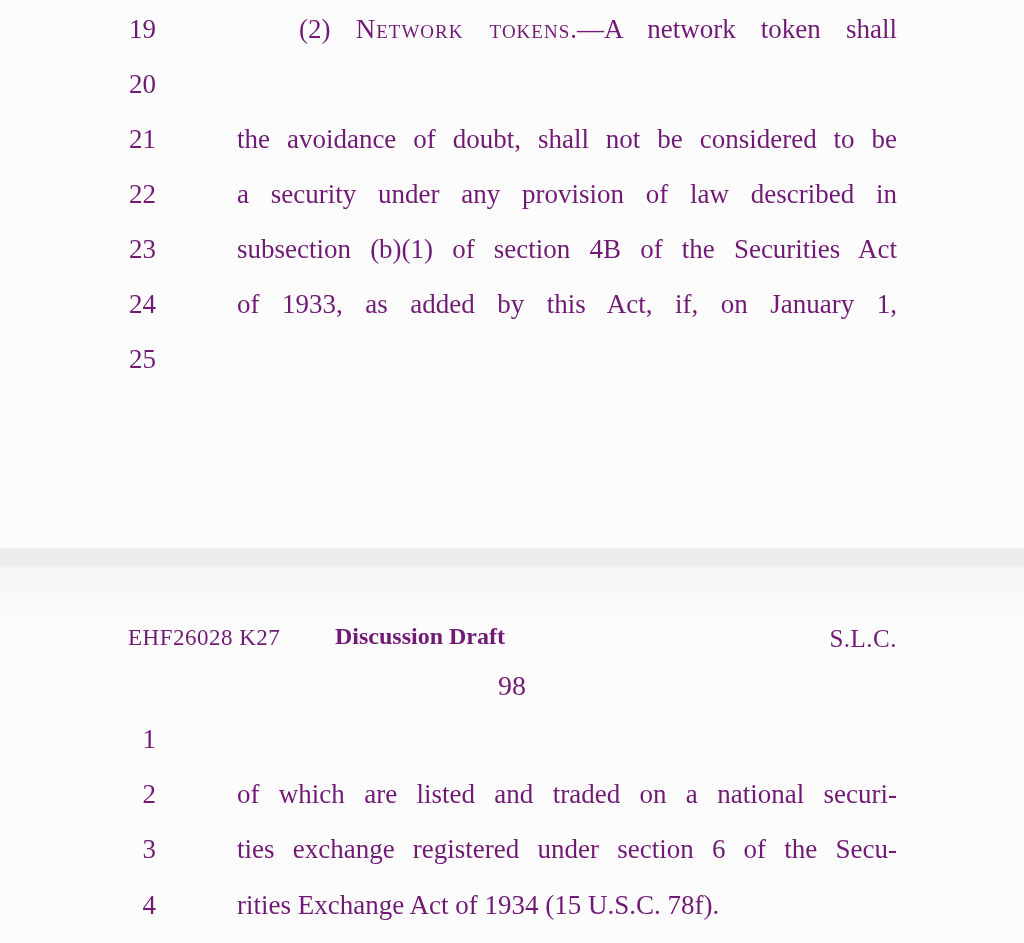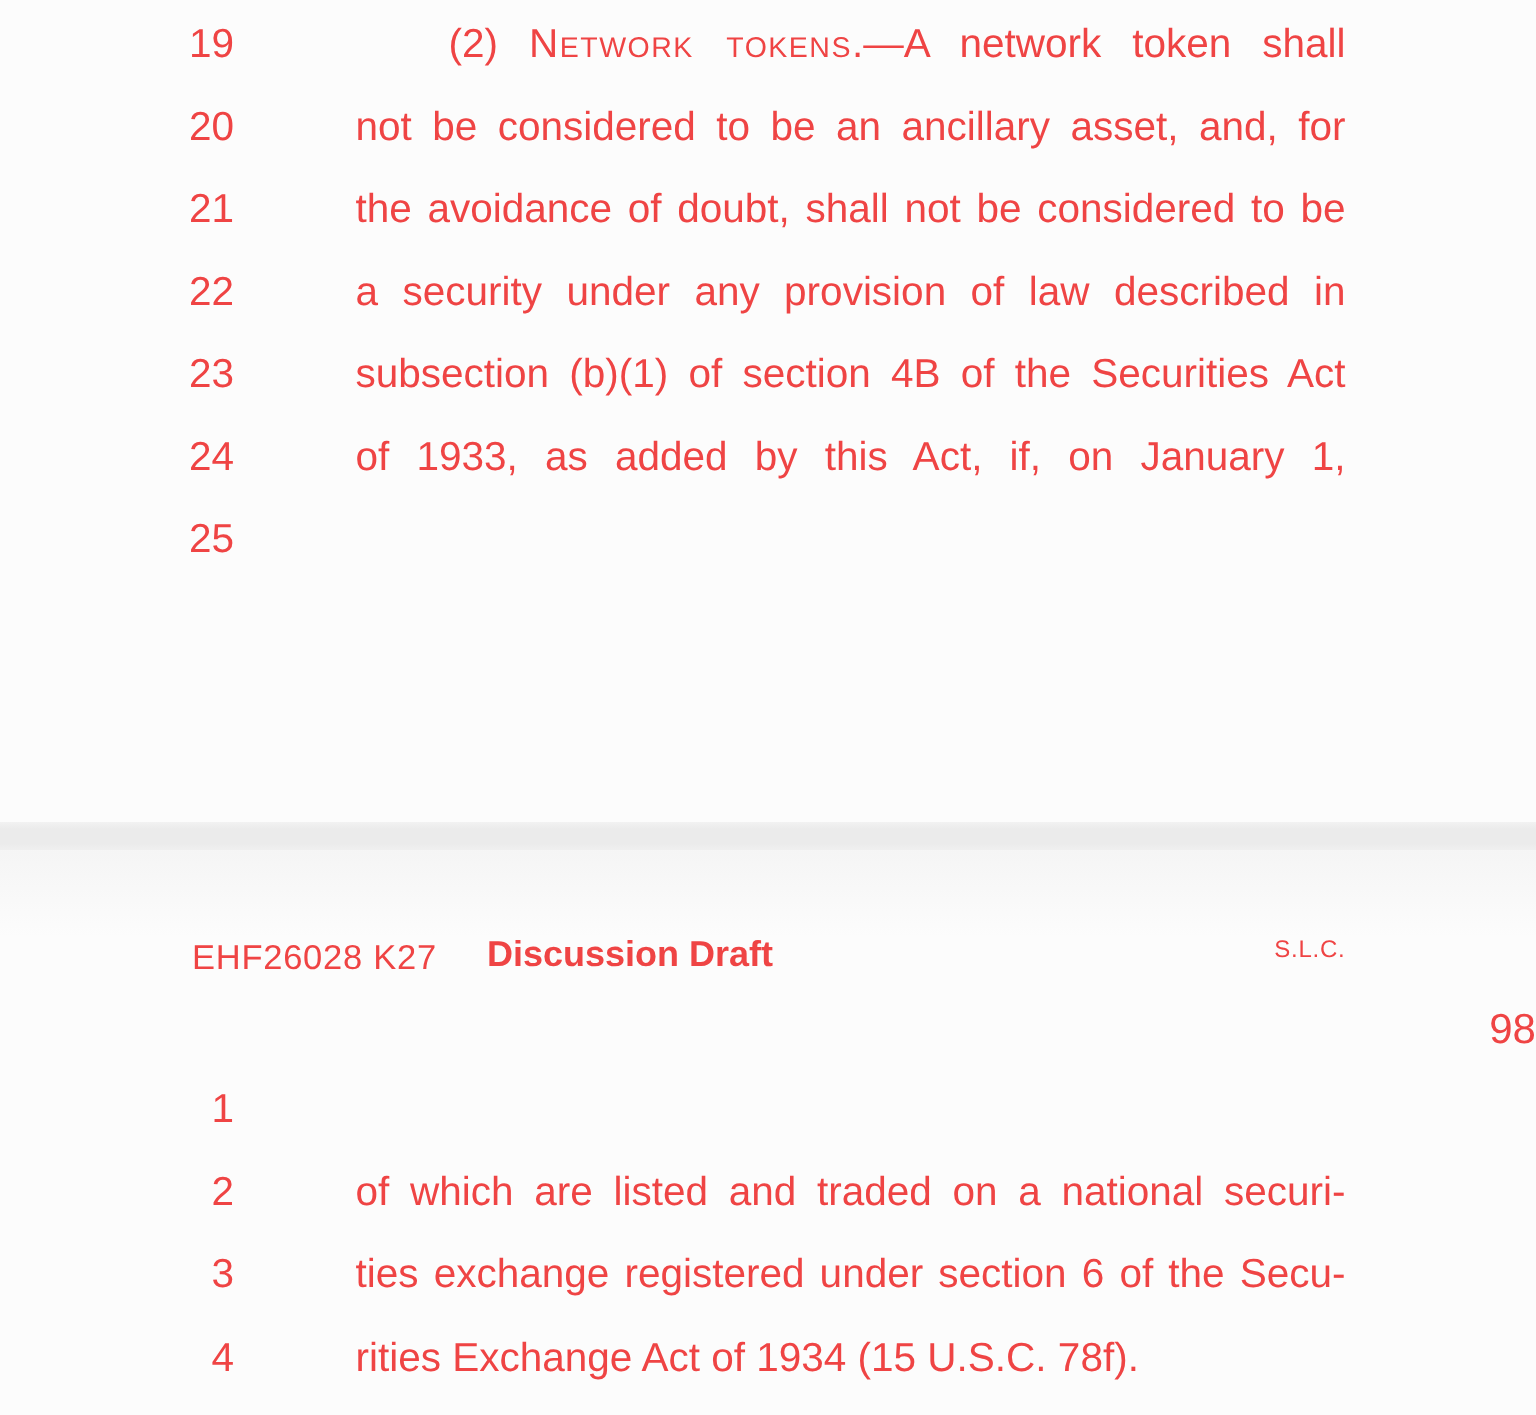--- a/index.html
+++ b/index.html
@@ -3,22 +3,22 @@
 <meta charset="utf-8">
 <style>
   * { margin: 0; padding: 0; box-sizing: border-box; }
   html, body { background: #fcfcfc; }
   .screen {
     position: relative;
     width: 1024px;
     height: 943px;
     background: #fcfcfc;
     overflow: hidden;
-    font-family: Liberation Sans, sans-serif;
-    color: #ef4444;
+    font-family: Liberation Serif, serif;
+    color: #701a75;
   }
   
   .band {
     position: absolute;
     left: 0; top: 548px;
     width: 100%; height: 19px;
     background: linear-gradient(180deg, #f2f2f2 0%, #ebebeb 25%, #ebebeb 75%, #f0f0f0 100%);
   }
   .page2-fade {
     position: absolute;
@@ -65,45 +65,44 @@
   .hdr-center {
     position: absolute;
     left: 0; top: 623px; width: 840px;
     text-align: center;
     font-size: 24px;
     font-weight: bold;
   }
   .hdr-right {
     position: absolute;
     right: 127px; top: 625px;
-    font-size: 16px;
+    font-size: 25px;
     letter-spacing: 0.5px;
   }
   .pageno {
     position: absolute;
     left: 0; top: 670px; width: 1024px;
-    text-align: right;
+    text-align: center;
     font-size: 28px;
   }
 </style>
 </head>
 <body>
 
 <div class="screen">
 
   <section>
 
     <div class="row first" style="top:14px">
       <span class="lineno">19</span>
       <p class="ltext"><span>(2) </span><span class="sc">Network tokens</span><span>.—A network token shall</span></p>
     </div>
 
     <div class="row" style="top:69px">
       <span class="lineno">20</span>
-      <p class="ltext">not be considered to be an ancillary asset, and, for</p>
     </div>
 
     <div class="row" style="top:124px">
       <span class="lineno">21</span>
       <p class="ltext">the avoidance of doubt, shall not be considered to be</p>
     </div>
 
     <div class="row" style="top:179px">
       <span class="lineno">22</span>
       <p class="ltext">a security under any provision of law described in</p>

